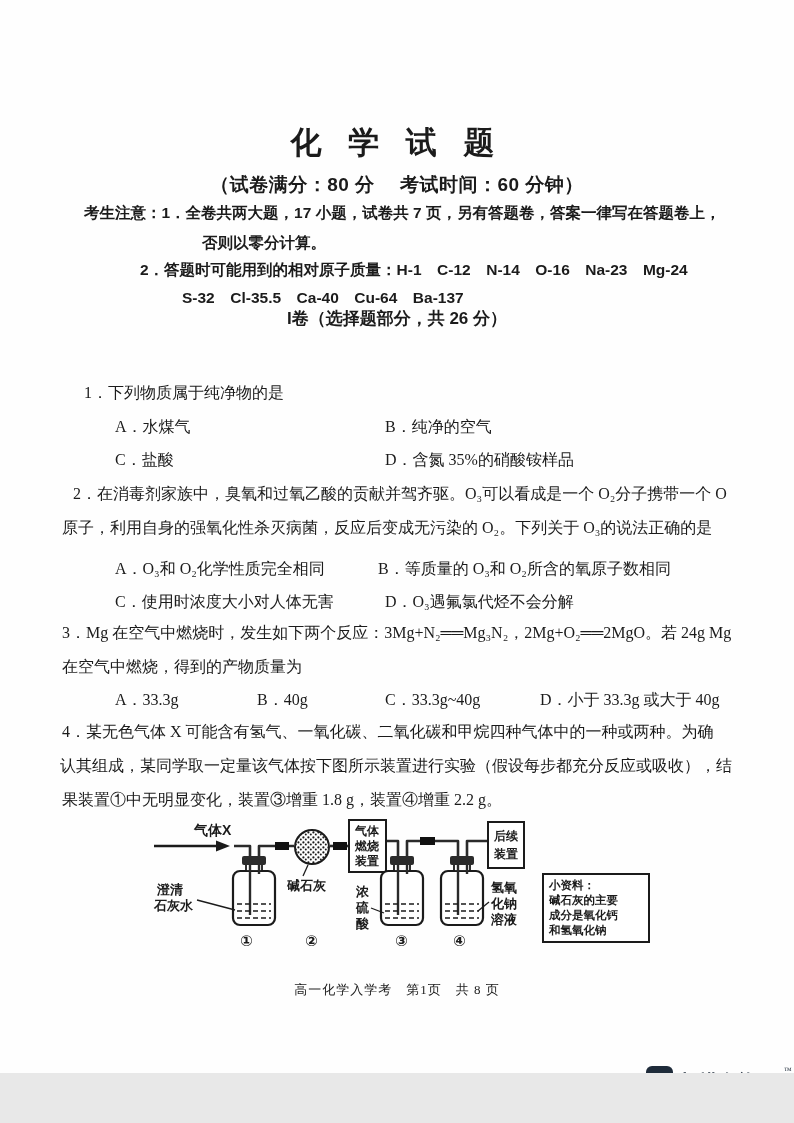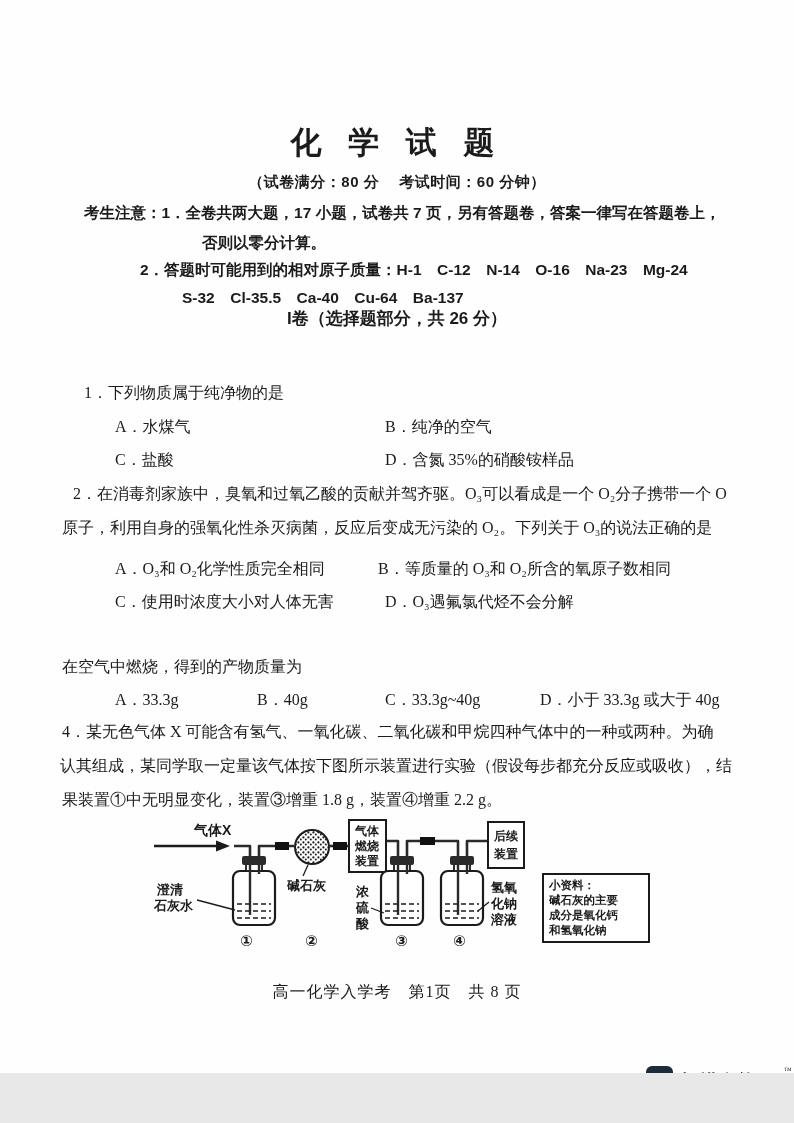--- a/index.html
+++ b/index.html
@@ -6,27 +6,27 @@
   .sheet {
     position:relative; width:794px; height:1073px; margin:0 auto;
     background:#fefefe; overflow:hidden;
     font-family:"Liberation Serif","DejaVu Serif",serif;
     color:#1b1b1b;
   }
   .t { position:absolute; white-space:nowrap; font-size:16px; line-height:1.25; }
   .hei { font-family:"Liberation Sans","DejaVu Sans",sans-serif; font-weight:700; }
   .center { left:0; width:794px; text-align:center; }
   .title { top:124px; font-size:31px; letter-spacing:9px; }
-  .subtitle { top:173px; font-size:15px; letter-spacing:0.5px; }
+  .subtitle { top:173px; font-size:19px; letter-spacing:0.5px; }
   .notice { font-size:15.5px; }
   .part-head { top:308px; font-size:17px; }
   .sec-head { top:345px; left:60px; font-size:17px; }
   svg text { font-family:"Liberation Sans","DejaVu Sans",sans-serif; font-weight:700; fill:#1b1b1b; }
   .diagram { position:absolute; left:152px; top:816px; }
-  .footer { top:982px; font-size:16px; letter-spacing:1px; }
+  .footer { top:982px; font-size:13px; letter-spacing:1px; }
   .cs-badge {
     position:absolute; left:646px; top:1066px; width:27px; height:27px;
     border-radius:6px; background:linear-gradient(180deg,#1e2b3a 76%,#14b8a6 76%);
     color:#ffffff; font-family:"Liberation Sans","DejaVu Sans",sans-serif;
     font-weight:700; font-size:14px; text-align:center; line-height:24px;
   }
   .cs-name {
     position:absolute; left:680px; top:1069px; font-size:19px;
     font-family:"Liberation Sans","DejaVu Sans",sans-serif; font-weight:700;
     color:#1e2b3a; white-space:nowrap;
@@ -58,20 +58,21 @@
   <div class="t" style="left:115px; top:450px;">C．盐酸</div>
   <div class="t" style="left:385px; top:450px;">D．含氮 35%的硝酸铵样品</div>
 
   <div class="t" style="left:73px; top:484px;font-family:Liberation Serif, serif;">2．在消毒剂家族中，臭氧和过氧乙酸的贡献并驾齐驱。O₃可以看成是一个 O₂分子携带一个 O</div>
   <div class="t" style="left:62px; top:518px;">原子，利用自身的强氧化性杀灭病菌，反应后变成无污染的 O₂。下列关于 O₃的说法正确的是</div>
   <div class="t" style="left:115px; top:559px;">A．O₃和 O₂化学性质完全相同</div>
   <div class="t" style="left:378px; top:559px;">B．等质量的 O₃和 O₂所含的氧原子数相同</div>
   <div class="t" style="left:115px; top:592px;">C．使用时浓度大小对人体无害</div>
   <div class="t" style="left:385px; top:592px;">D．O₃遇氟氯代烃不会分解</div>
 
+  <div class="t" style="left:62px; top:623px;">3．Mg 在空气中燃烧时，发生如下两个反应：3Mg+N₂══Mg₃N₂，2Mg+O₂══2MgO。若 24g Mg</div>
   <div class="t" style="left:62px; top:657px;">在空气中燃烧，得到的产物质量为</div>
   <div class="t" style="left:115px; top:690px;">A．33.3g</div>
   <div class="t" style="left:257px; top:690px;">B．40g</div>
   <div class="t" style="left:385px; top:690px;">C．33.3g~40g</div>
   <div class="t" style="left:540px; top:690px;">D．小于 33.3g 或大于 40g</div>
 
   <div class="t" style="left:62px; top:722px;">4．某无色气体 X 可能含有氢气、一氧化碳、二氧化碳和甲烷四种气体中的一种或两种。为确</div>
   <div class="t" style="left:60px; top:756px;">认其组成，某同学取一定量该气体按下图所示装置进行实验（假设每步都充分反应或吸收），结</div>
   <div class="t" style="left:62px; top:790px;">果装置①中无明显变化，装置③增重 1.8 g，装置④增重 2.2 g。</div>
 

